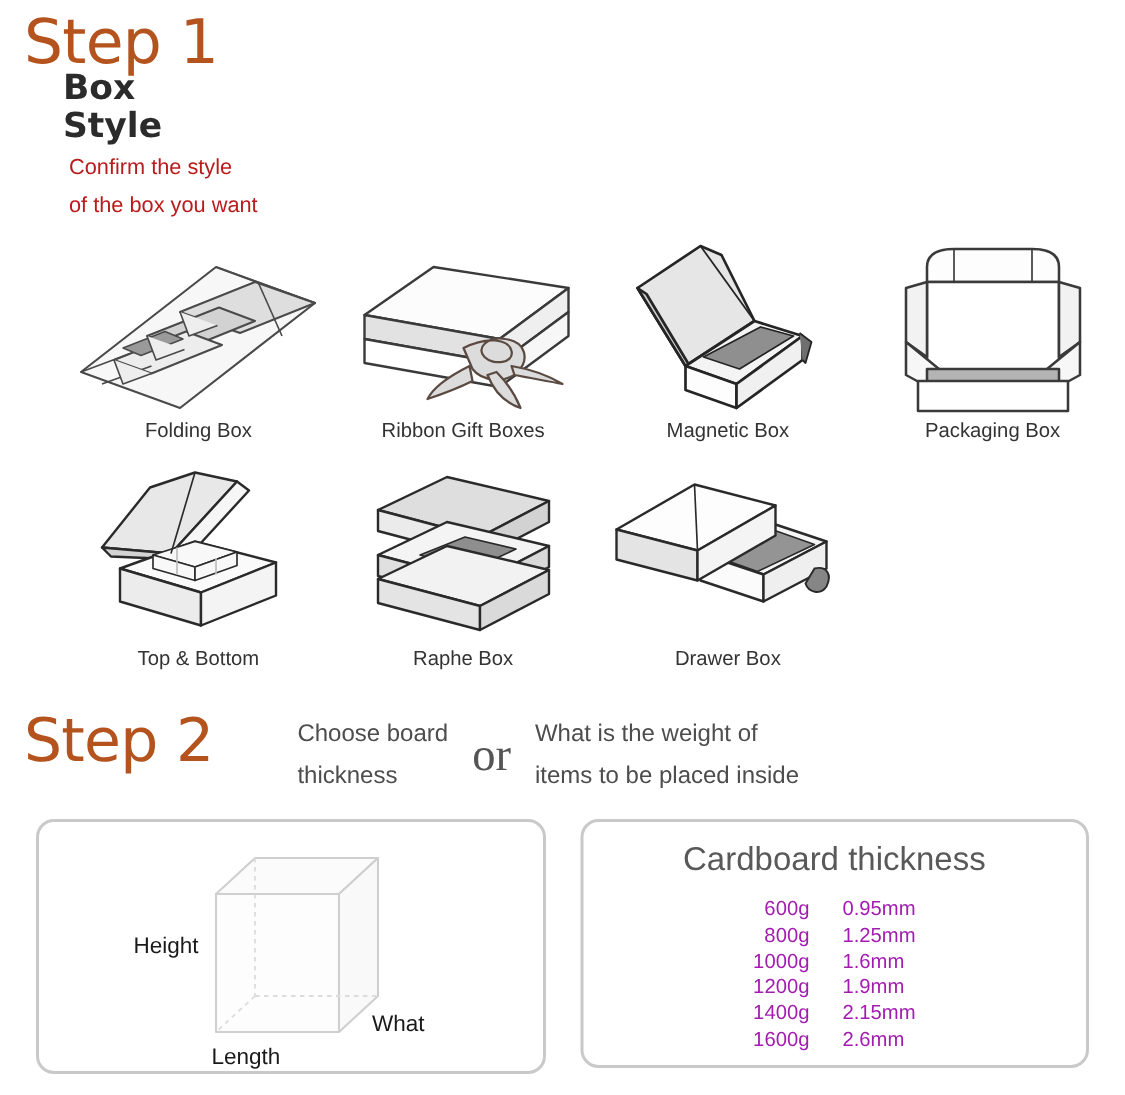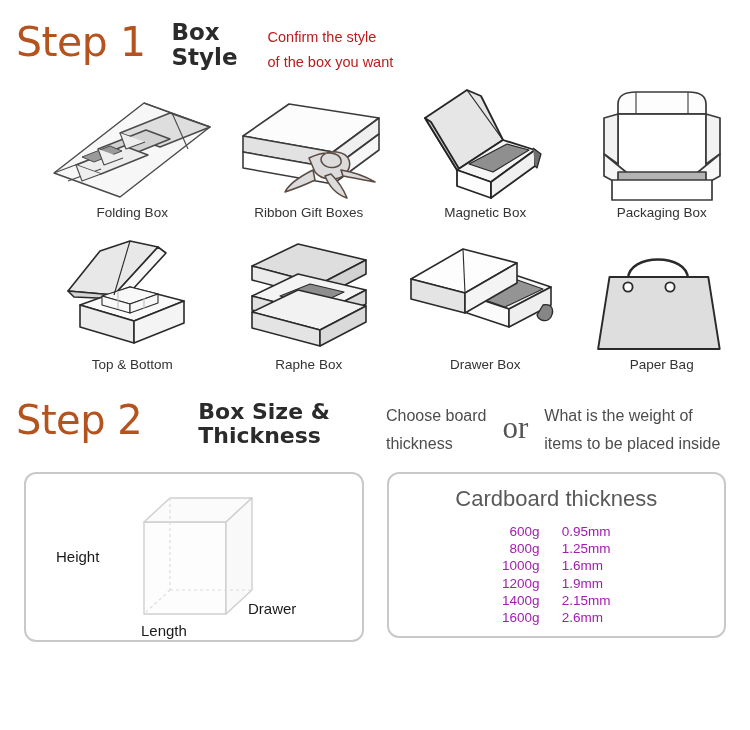--- a/index.html
+++ b/index.html
@@ -44,21 +44,21 @@
   }
   .step-desc {
     font-size: 14.5px;
     color: #b91c1c;
     line-height: 1.75;
     margin-left: 28px;
     margin-top: 2px;
     white-space: nowrap;
     font-family: "Liberation Sans", sans-serif;
   }
-  #step1-header { padding-top: 22px; }
+  #step1-header { padding-top: 8px; flex-direction: column; }
   #step1-header .step-title { margin-left: 26px; }
   #step1-header .step-desc { margin-left: 30px; margin-top: 3px; }
 
   
   .box-grid {
     margin-top: 12px;
     display: grid;
     grid-template-columns: repeat(4, 1fr);
     grid-template-rows: 152px 152px;
     padding-left: 44px;
@@ -167,21 +167,21 @@
   }
 
   
   .dim-label {
     position: absolute;
     font-size: 15px;
     color: #1a1a1a;
     font-family: "Liberation Sans", sans-serif;
     white-space: nowrap;
   }
-  #dim-height { left: 30px; top: 74px; }
+  #dim-height { left: 63px; top: 74px; }
   #dim-width  { left: 222px; top: 126px; }
   #dim-length { left: 115px; top: 148px; }
   .cube-svg {
     position: absolute;
     left: 108px;
     top: 14px;
   }
 </style>
 </head>
 <body>
@@ -342,42 +342,25 @@
           <polygon points="60,50 112,20 112,40 60,70" fill="#f4f4f4"></polygon>
 
           <path d="M138,62 C146,60 150,66 146,74 C142,80 134,78 132,72 Z" fill="#868686" stroke-width="1.3"></path>
           <path d="M58,6 L60,50" stroke-width="1.1" fill="none"></path>
         </g>
       </svg>
     </div>
     <div class="box-caption">Drawer Box</div>
   </div>
 
-  <div class="box-cell">
-    <div class="box-art">
-      <svg width="132" height="116" viewBox="0 0 132 116">
-        <g stroke="#2a2a2a" stroke-width="2" stroke-linejoin="round">
-          <path d="M32,38 C32,12 92,12 92,38" fill="none" stroke-width="2.4"></path>
-          <polygon points="10,36 114,36 126,108 -2,108" fill="#dedede" transform="translate(4,0) scale(0.95,1)"></polygon>
-          <circle cx="32" cy="46" r="4.6" fill="#ffffff" stroke-width="1.8"></circle>
-          <circle cx="74" cy="46" r="4.6" fill="#ffffff" stroke-width="1.8"></circle>
-        </g>
-      </svg>
-    </div>
-    <div class="box-caption">Paper Bag</div>
-  </div>
 
 </div>
 
 <div class="step-header" id="step2-header">
   <div class="step-label">Step 2</div>
-  <div class="step-title">
-    <div>Box Size &amp;</div>
-    <div>Thickness</div>
-  </div>
   <div class="step2-desc-wrap">
     <div class="step2-desc">
       <div>Choose board</div>
       <div>thickness</div>
     </div>
     <div class="or-word">or</div>
     <div class="step2-desc">
       <div>What is the weight of</div>
       <div>items to be placed inside</div>
     </div>
@@ -397,21 +380,21 @@
         <polygon points="92,34 118,10 118,102 92,126" fill="#f9f9f9"></polygon>
 
         <g stroke="#dcdcdc" stroke-dasharray="3,3" stroke-width="1.2">
           <path d="M36,10 L36,102"></path>
           <path d="M36,102 L118,102"></path>
           <path d="M36,102 L10,126"></path>
         </g>
       </g>
     </svg>
     <div class="dim-label" id="dim-height">Height</div>
-    <div class="dim-label" id="dim-width">Drawer</div>
+    <div class="dim-label" id="dim-width">What</div>
     <div class="dim-label" id="dim-length">Length</div>
   </div>
 
   <div class="panel" id="panel-thickness">
     <div class="panel-title">Cardboard thickness</div>
     <table class="thickness-table">
       <tbody id="thickness-rows">
           <tr>
             <td class="w">600g</td>
             <td class="t">0.95mm</td>

